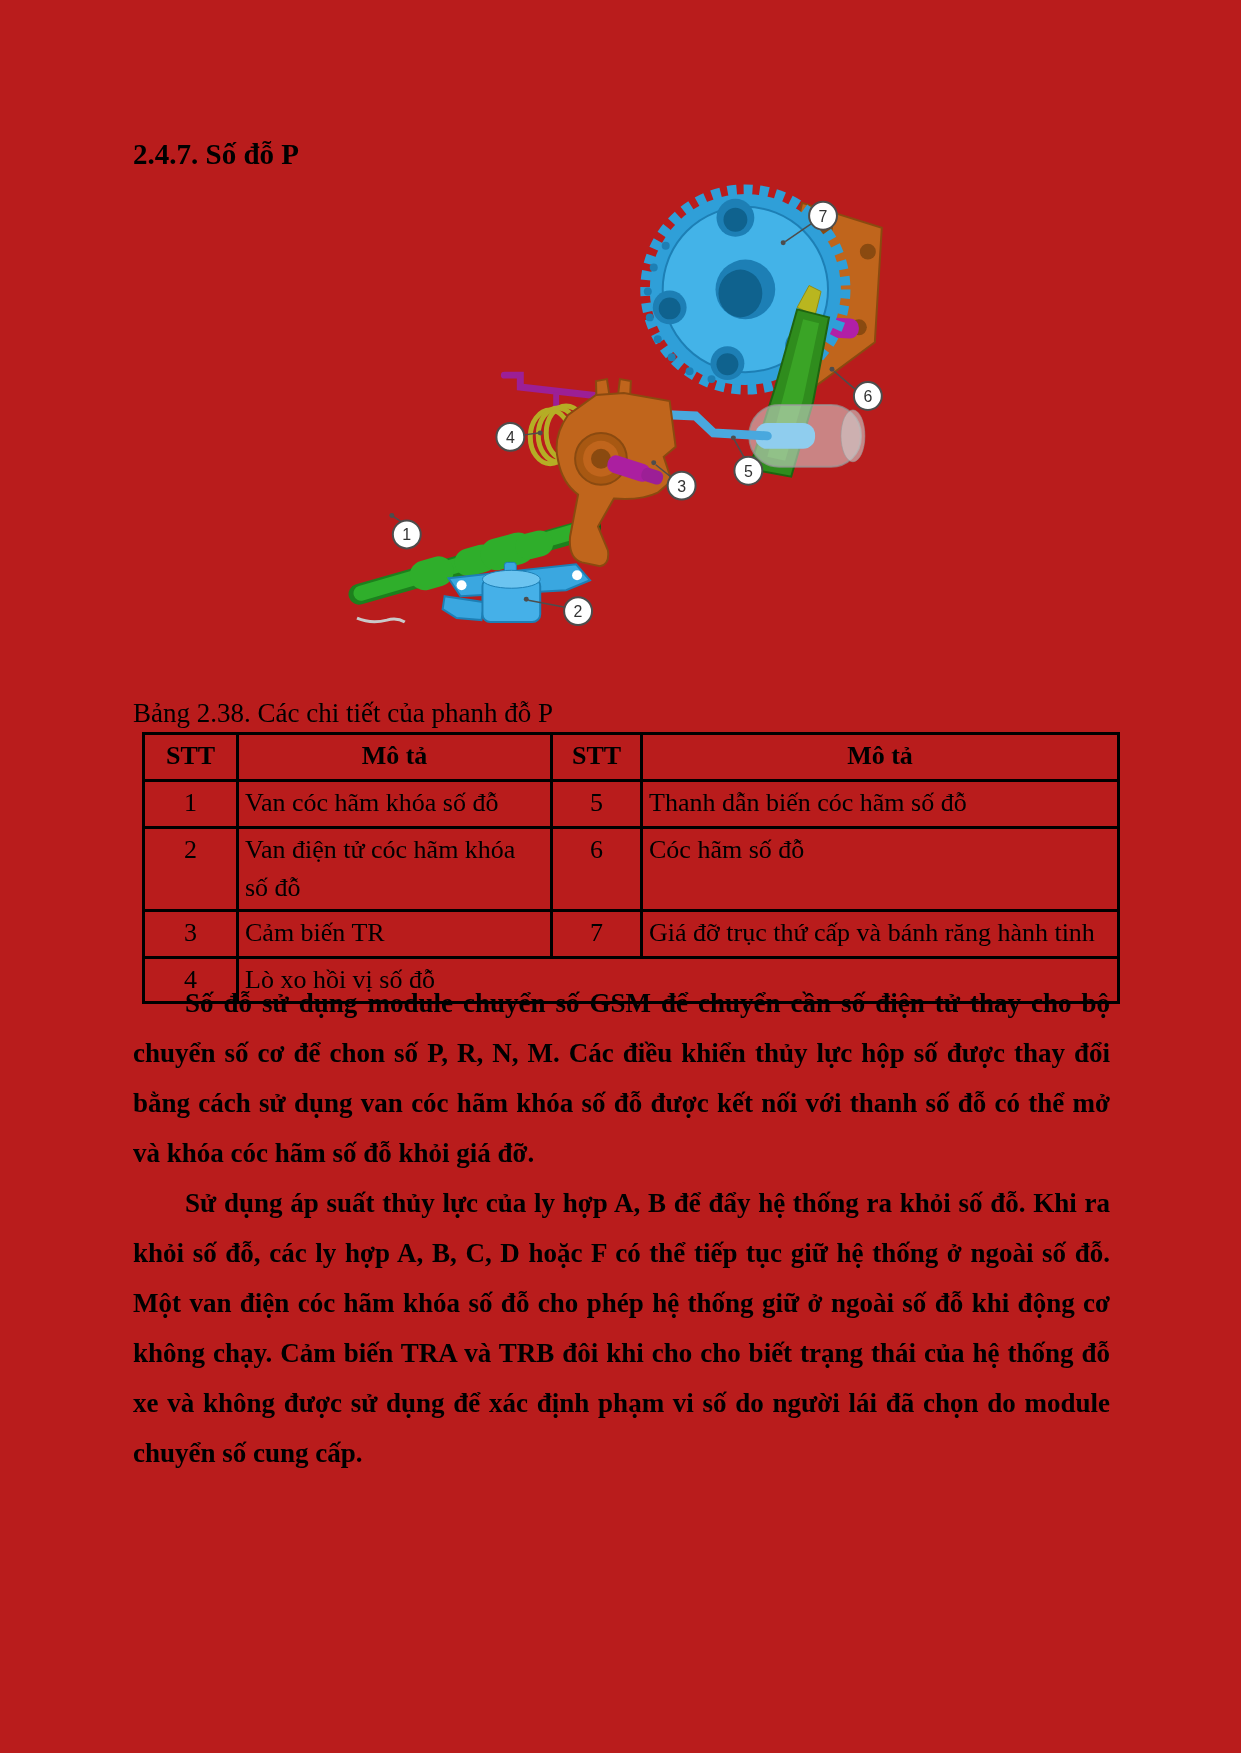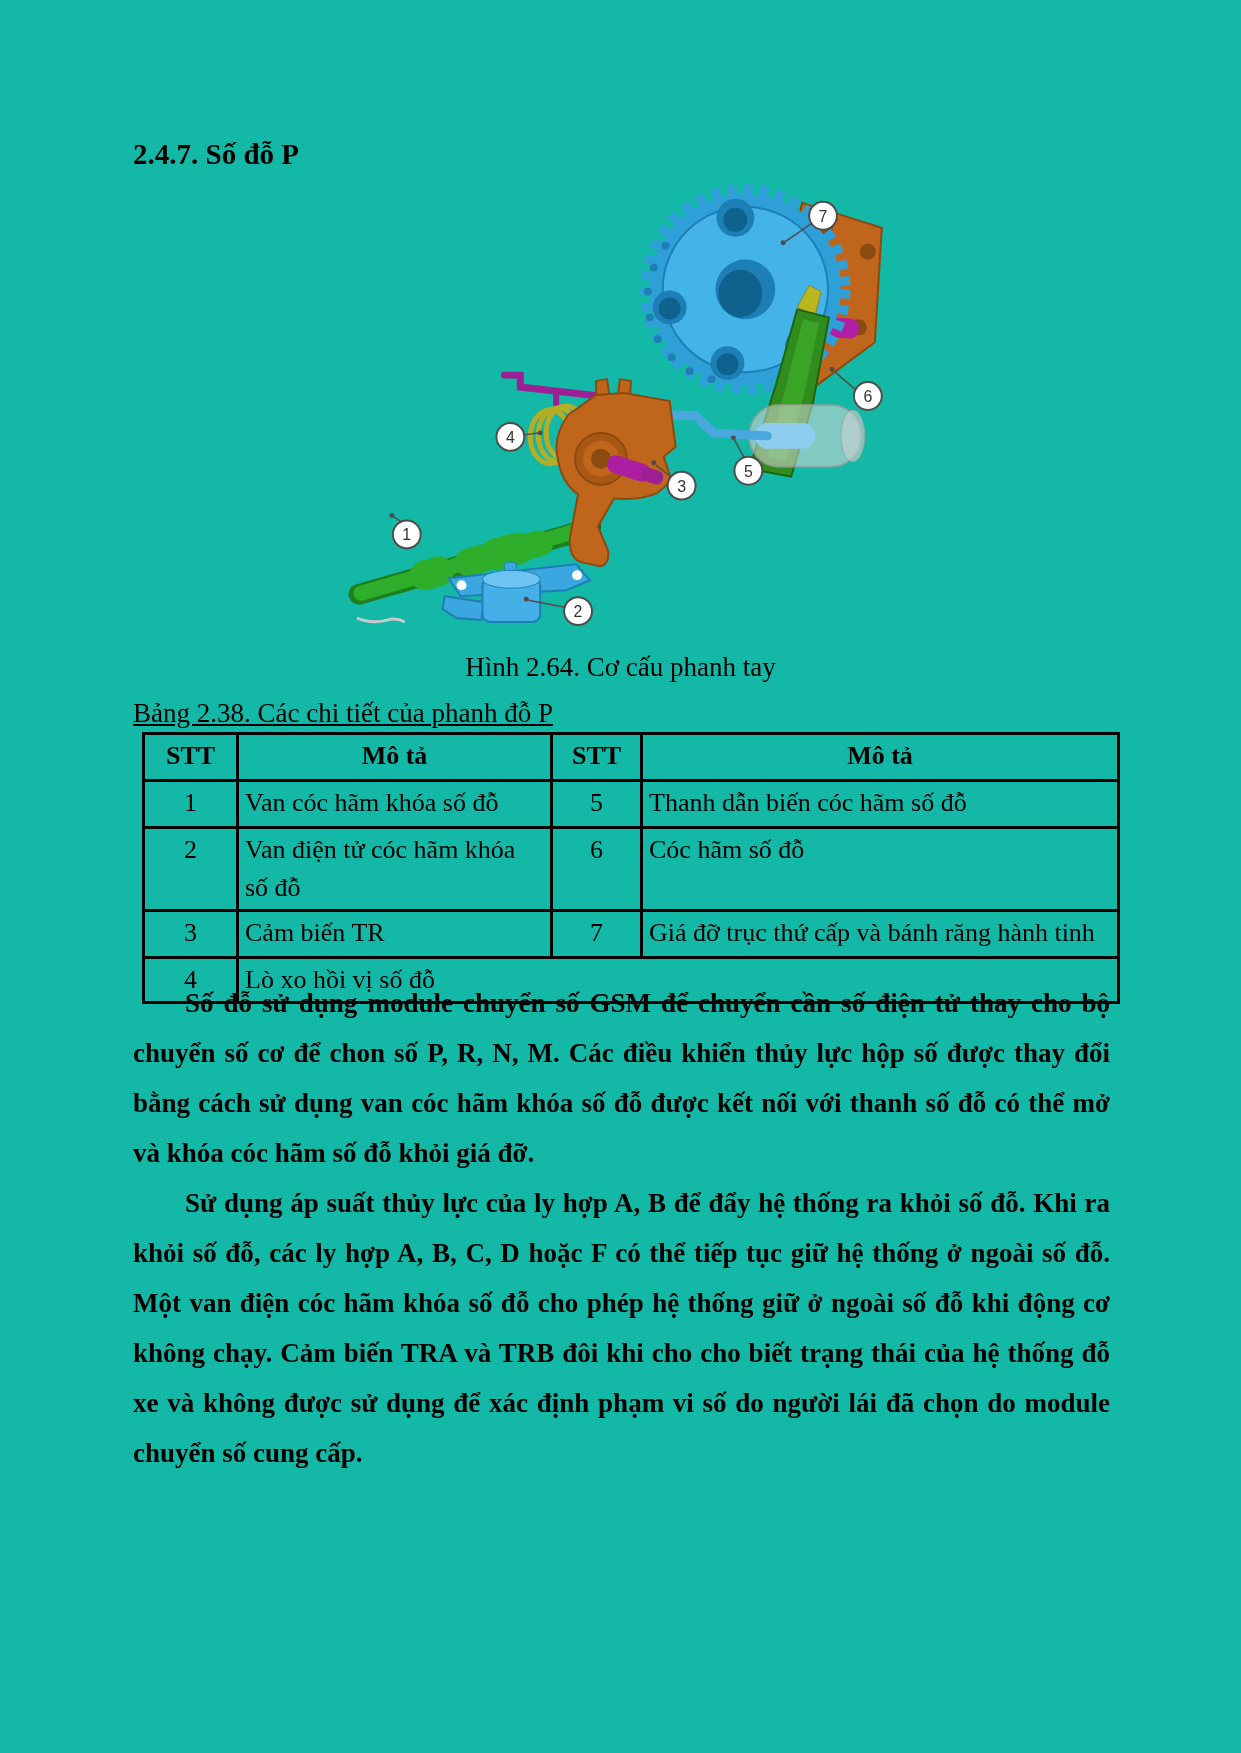--- a/index.html
+++ b/index.html
@@ -1,38 +1,37 @@
 <!DOCTYPE html>
 <html><head>
 <meta charset="utf-8">
 <style>
   html,body{margin:0;padding:0;background:#ffffff;}
   .page{
     position:relative;
     width:1241px;height:1753px;
-    background:#14b8a6;
+    background:#b91c1c;
     font-family:"Liberation Serif","DejaVu Serif",serif;
     color:#000000;
     overflow:hidden;
   }
   .heading{
     position:absolute;left:133px;top:138px;
     font-size:29px;font-weight:bold;
   }
   .figure-wrap{
     position:absolute;left:298px;top:168px;width:592px;height:478px;
   }
   .fig-caption{
     position:absolute;left:133px;top:652px;width:975px;
     text-align:center;font-size:27px;
   }
   .table-caption{
     position:absolute;left:133px;top:698px;
     font-size:27px;
-    text-decoration:underline;
   }
   table.parts{
     position:absolute;left:134px;top:732px;width:975px;
     border-collapse:collapse;
     font-size:26px;line-height:38px;
     table-layout:fixed;
     margin-left:8px;
   }
   table.parts td,table.parts th{
     border:3px solid #000;
@@ -206,21 +205,20 @@
       </g>
       <g>
         <path class="leader" d="M514,56 L488,74"></path>
           <circle cx="486" cy="75" r="2.5" fill="#4d4d4d"></circle>
         <circle class="callout-circle" cx="526" cy="48" r="14"></circle>
         <text class="callout-text" x="526" y="54" text-anchor="middle">7</text>
       </g>
     </svg>
   </div>
 
-  <div class="fig-caption">Hình 2.64. Cơ cấu phanh tay</div>
 
   <div class="table-caption">Bảng 2.38. Các chi tiết của phanh đỗ P</div>
 
   <table class="parts">
     <colgroup>
       <col class="col-n1">
         <col class="col-d1">
         <col class="col-n2">
         <col class="col-d2">
     </colgroup>

